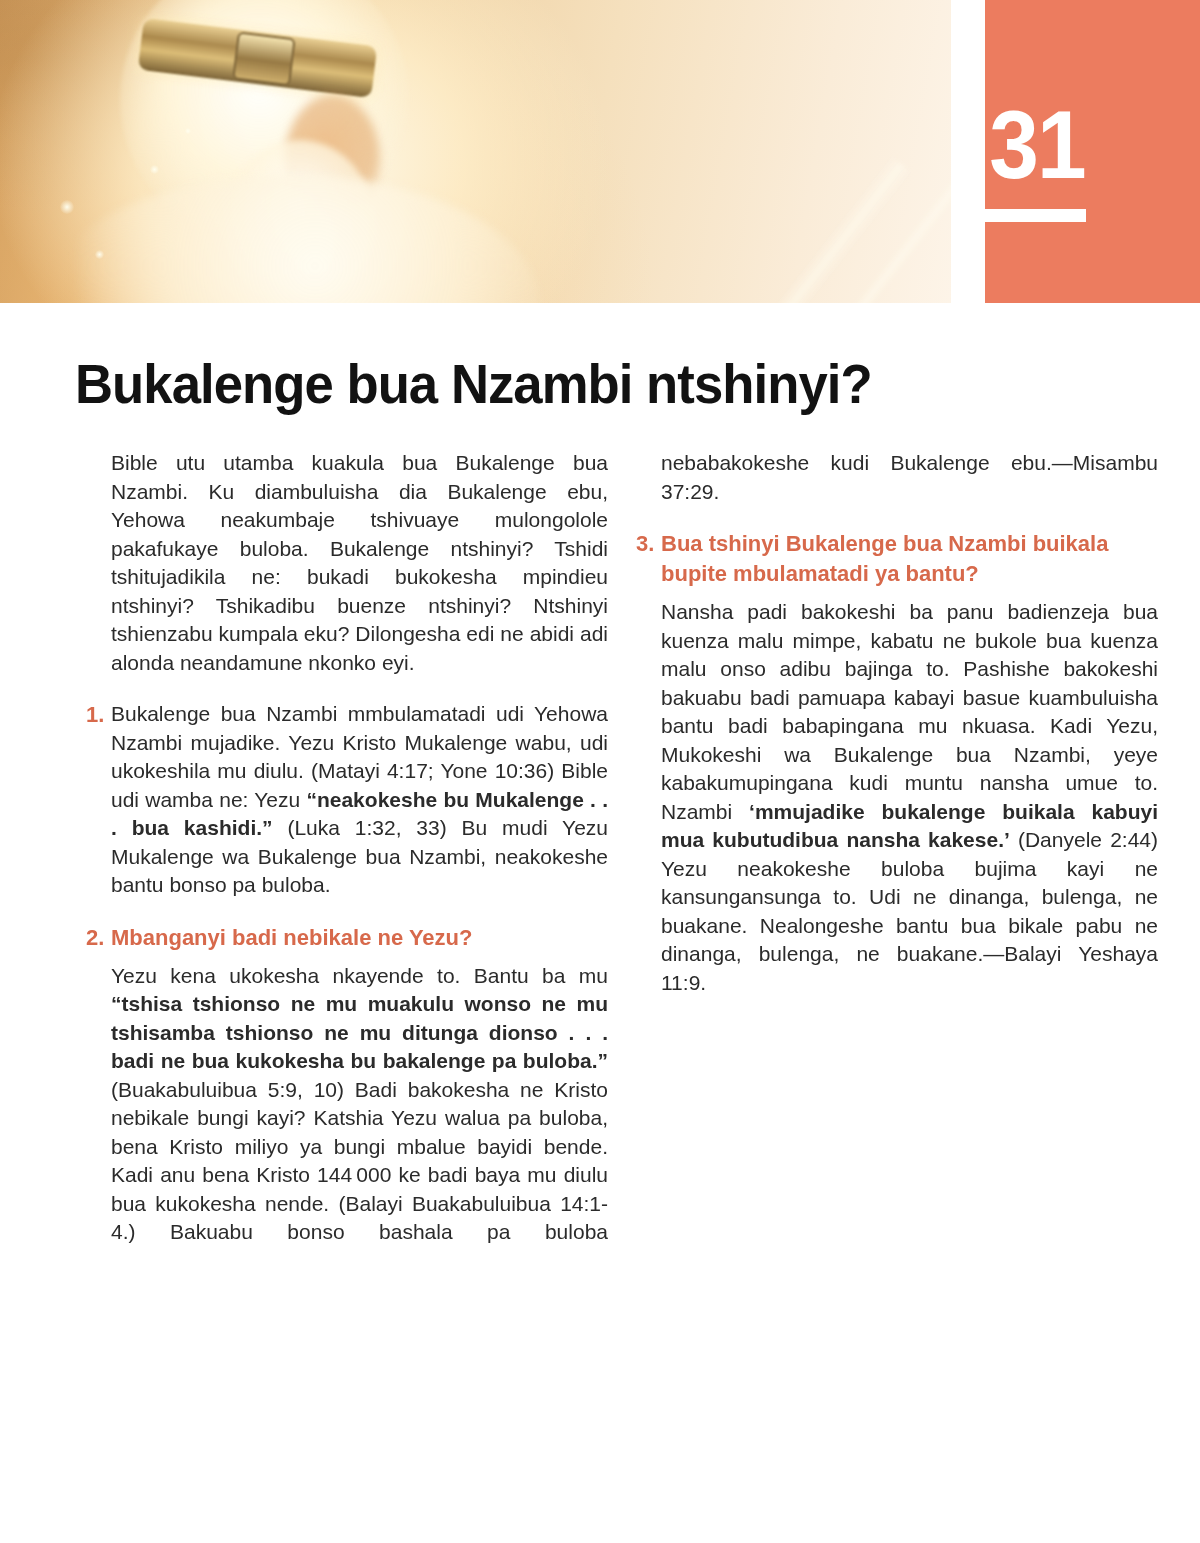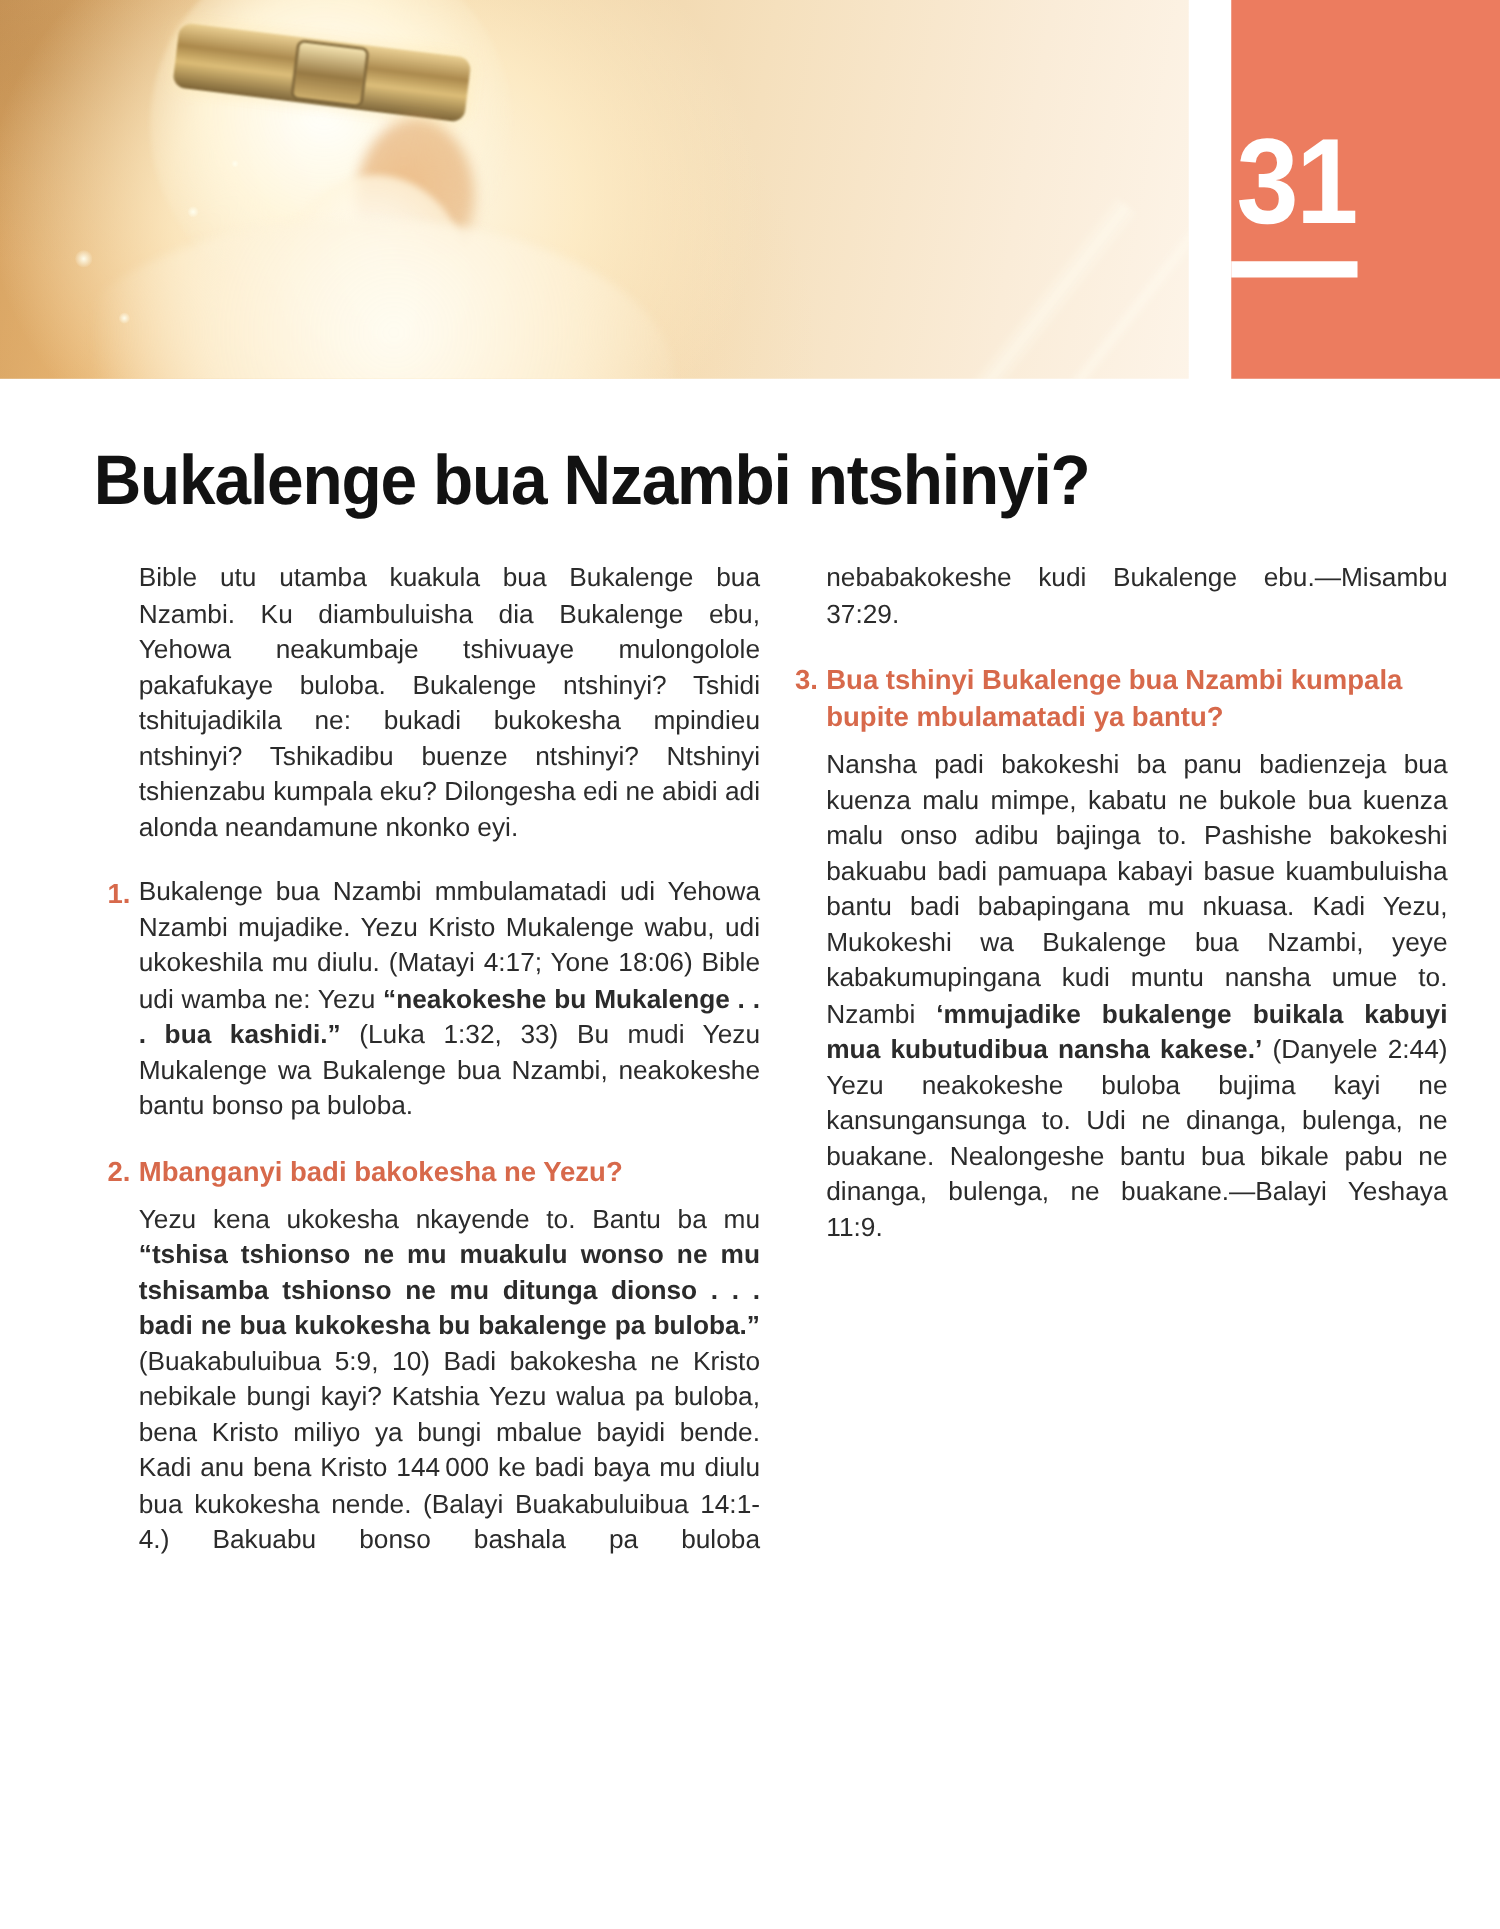--- a/index.html
+++ b/index.html
@@ -175,34 +175,34 @@
   <h1 class="title">Bukalenge bua Nzambi ntshinyi?</h1>
 
   <div class="content">
 
     <p>Bible utu utamba kuakula bua Bukalenge bua Nzambi. Ku diambuluisha dia Bukalenge ebu, Yehowa neakumbaje tshivuaye mulongolole pakafukaye buloba. Bukalenge ntshinyi? Tshidi tshitujadikila ne: bukadi bukokesha mpindieu ntshinyi? Tshikadibu buenze ntshinyi? Ntshinyi tshienzabu kumpala eku? Dilongesha edi ne abidi adi alonda neandamune nkonko eyi.</p>
 
     <div class="qhead" style="color:#d7694b;">
       <span class="qnum">1.</span>
     </div>
     <p>
-      <span>Bukalenge bua Nzambi mmbulamatadi udi Yehowa Nzambi mujadike. Yezu Kristo Mukalenge wabu, udi ukokeshila mu diulu. (Matayi 4:17; Yone 18:06) Bible udi wamba ne: Yezu </span><span class="run-b">“neakokeshe bu Mukalenge . . . bua kashidi.”</span><span> (Luka 1:32, 33) Bu mudi Yezu Mukalenge wa Bukalenge bua Nzambi, neakokeshe bantu bonso pa buloba.</span>
+      <span>Bukalenge bua Nzambi mmbulamatadi udi Yehowa Nzambi mujadike. Yezu Kristo Mukalenge wabu, udi ukokeshila mu diulu. (Matayi 4:17; Yone 10:36) Bible udi wamba ne: Yezu </span><span class="run-b">“neakokeshe bu Mukalenge . . . bua kashidi.”</span><span> (Luka 1:32, 33) Bu mudi Yezu Mukalenge wa Bukalenge bua Nzambi, neakokeshe bantu bonso pa buloba.</span>
     </p>
 
     <div class="qhead" style="color:#d7694b;">
       <span class="qnum">2.</span>
-      <span>Mbanganyi badi bakokesha ne Yezu?</span>
+      <span>Mbanganyi badi nebikale ne Yezu?</span>
     </div>
     <p>
       <span>Yezu kena ukokesha nkayende to. Bantu ba mu </span><span class="run-b">“tshisa tshionso ne mu muakulu wonso ne mu tshisamba tshionso ne mu ditunga dionso . . . badi ne bua kukokesha bu bakalenge pa buloba.”</span><span> (Buakabuluibua 5:9, 10) Badi bakokesha ne Kristo nebikale bungi kayi? Katshia Yezu walua pa buloba, bena Kristo miliyo ya bungi mbalue bayidi bende. Kadi anu bena Kristo 144 000 ke badi baya mu diulu bua kukokesha nende. (Balayi Buakabuluibua 14:1-4.) Bakuabu bonso bashala pa buloba nebabakokeshe kudi Bukalenge ebu.—Misambu 37:29.</span>
     </p>
 
     <div class="qhead" style="color:#d7694b;">
       <span class="qnum">3.</span>
-      <span>Bua tshinyi Bukalenge bua Nzambi kumpala bupite mbulamatadi ya bantu?</span>
+      <span>Bua tshinyi Bukalenge bua Nzambi buikala bupite mbulamatadi ya bantu?</span>
     </div>
     <p>
       <span>Nansha padi bakokeshi ba panu badienzeja bua kuenza malu mimpe, kabatu ne bukole bua kuenza malu onso adibu bajinga to. Pashishe bakokeshi bakuabu badi pamuapa kabayi basue kuambuluisha bantu badi babapingana mu nkuasa. Kadi Yezu, Mukokeshi wa Bukalenge bua Nzambi, yeye kabakumupingana kudi muntu nansha umue to. Nzambi </span><span class="run-b">‘mmujadike bukalenge buikala kabuyi mua kubutudibua nansha kakese.’</span><span> (Danyele 2:44) Yezu neakokeshe buloba bujima kayi ne kansungansunga to. Udi ne dinanga, bulenga, ne buakane. Nealongeshe bantu bua bikale pabu ne dinanga, bulenga, ne buakane.—Balayi Yeshaya 11:9.</span>
     </p>
 
   </div>
 
 </div>
 
 </body></html>

